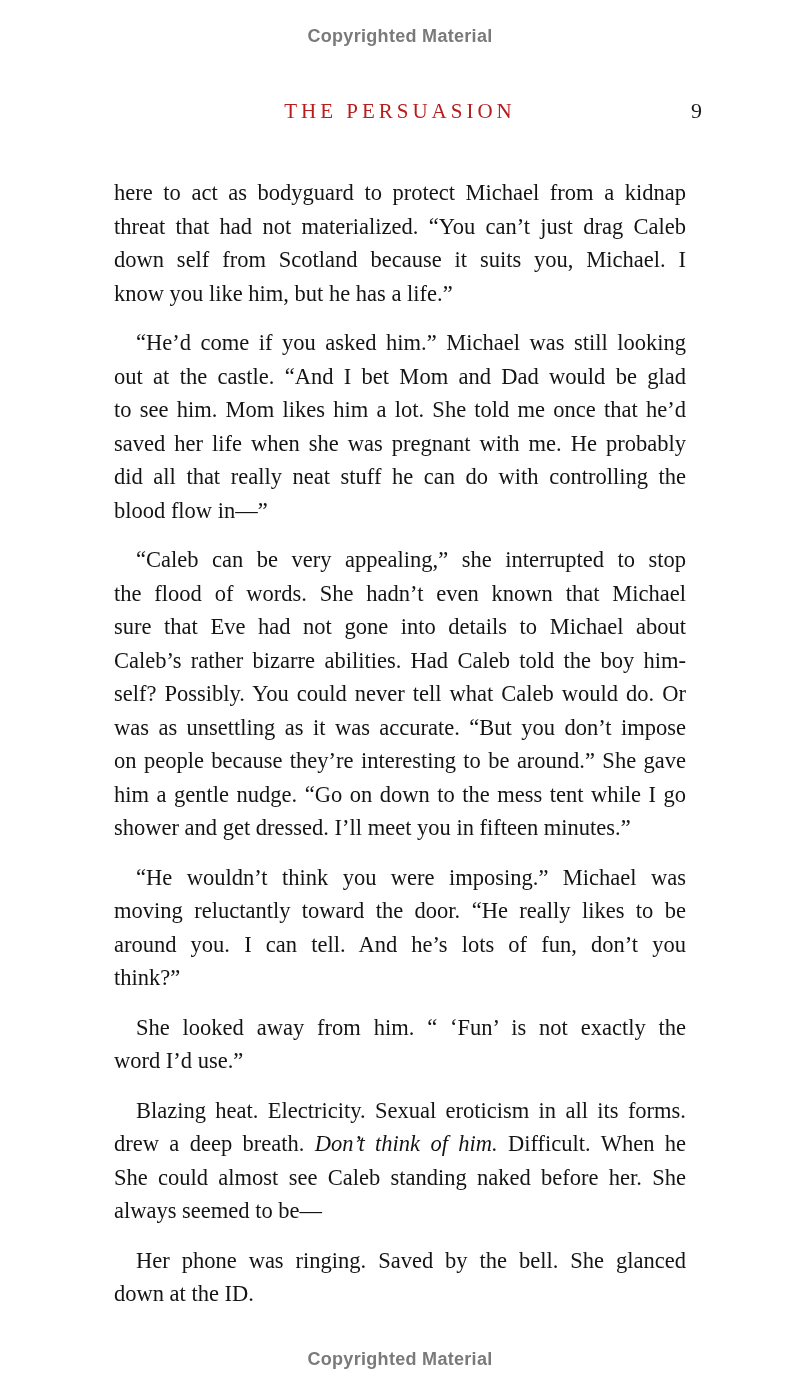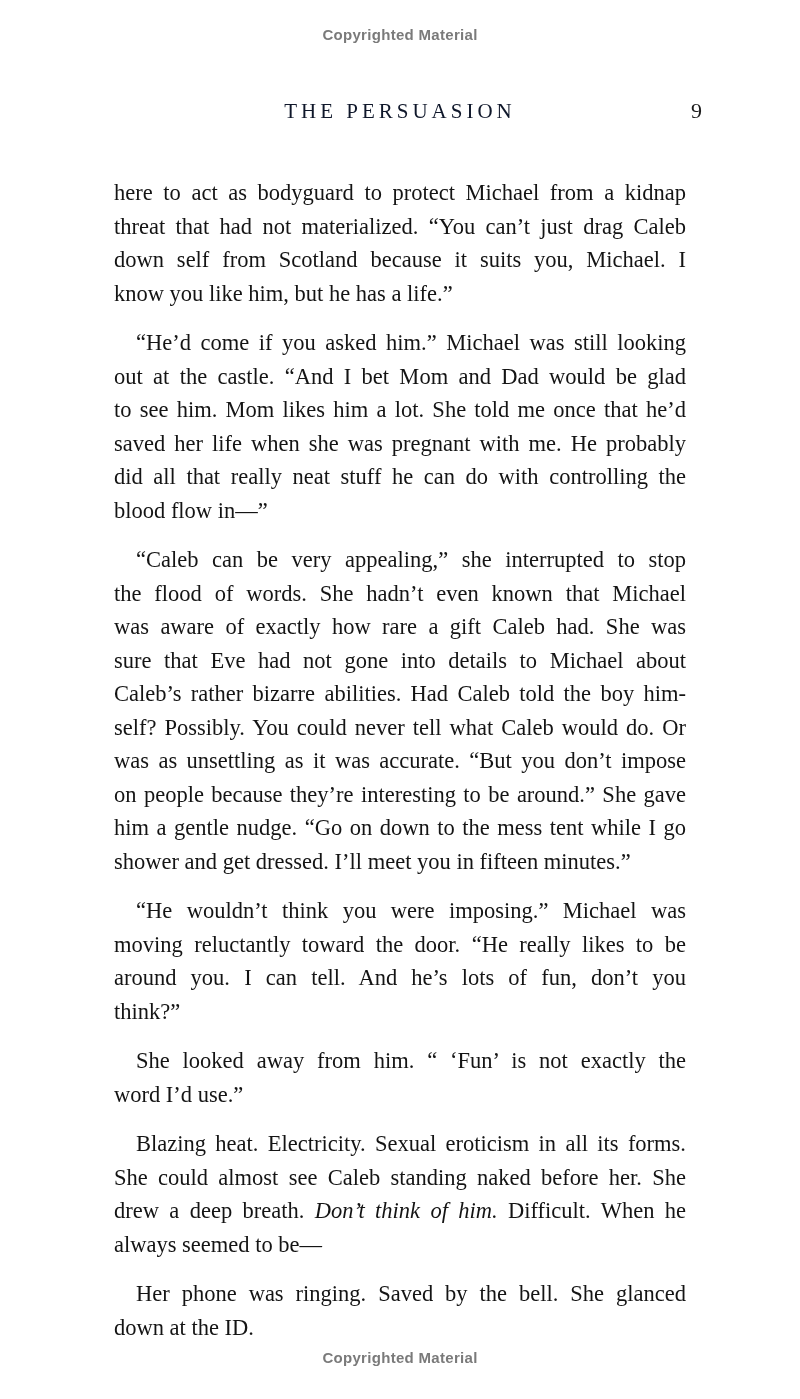--- a/index.html
+++ b/index.html
@@ -12,37 +12,37 @@
     color: #151515;
     overflow: hidden;
   }
   .notice {
     position: absolute;
     left: 0;
     width: 800px;
     text-align: center;
     font-family: "Liberation Sans", sans-serif;
     font-weight: bold;
-    font-size: 15px;
+    font-size: 18px;
     letter-spacing: 0.3px;
     color: #7a7a7a;
   }
   .notice.top { top: 26px; }
   .notice.bottom { top: 1349px; }
   .running-header {
     position: absolute;
     top: 99px;
     left: 98px;
     width: 604px;
     text-align: center;
   }
   .running-title {
     font-size: 21px;
     letter-spacing: 4px;
-    color: #0f172a;
+    color: #b91c1c;
     white-space: nowrap;
   }
   .pagenum {
     position: absolute;
     right: 0;
     top: -1px;
     font-size: 22px;
     letter-spacing: 0;
     color: #1b1b1b;
   }
@@ -92,43 +92,42 @@
         <div class="line indent"><span>“He’d come if you asked him.” Michael was still looking</span></div>
         <div class="line"><span>out at the castle. “And I bet Mom and Dad would be glad</span></div>
         <div class="line"><span>to see him. Mom likes him a lot. She told me once that he’d</span></div>
         <div class="line"><span>saved her life when she was pregnant with me. He probably</span></div>
         <div class="line"><span>did all that really neat stuff he can do with controlling the</span></div>
         <div class="line lastline"><span>blood flow in—”</span></div>
       </div>
       <div class="para">
         <div class="line indent"><span>“Caleb can be very appealing,” she interrupted to stop</span></div>
         <div class="line"><span>the flood of words. She hadn’t even known that Michael</span></div>
-        <div class="line"><span>was aware of exactly how rare a gift Caleb had. She was</span></div>
         <div class="line"><span>sure that Eve had not gone into details to Michael about</span></div>
         <div class="line"><span>Caleb’s rather bizarre abilities. Had Caleb told the boy him-</span></div>
         <div class="line"><span>self? Possibly. You could never tell what Caleb would do. Or</span></div>
         <div class="line"><span>was as unsettling as it was accurate. “But you don’t impose</span></div>
         <div class="line"><span>on people because they’re interesting to be around.” She gave</span></div>
         <div class="line"><span>him a gentle nudge. “Go on down to the mess tent while I go</span></div>
         <div class="line lastline"><span>shower and get dressed. I’ll meet you in fifteen minutes.”</span></div>
       </div>
       <div class="para">
         <div class="line indent"><span>“He wouldn’t think you were imposing.” Michael was</span></div>
         <div class="line"><span>moving reluctantly toward the door. “He really likes to be</span></div>
         <div class="line"><span>around you. I can tell. And he’s lots of fun, don’t you</span></div>
         <div class="line lastline"><span>think?”</span></div>
       </div>
       <div class="para">
         <div class="line indent"><span>She looked away from him. “ ‘Fun’ is not exactly the</span></div>
         <div class="line lastline"><span>word I’d use.”</span></div>
       </div>
       <div class="para">
         <div class="line indent"><span>Blazing heat. Electricity. Sexual eroticism in all its forms.</span></div>
+        <div class="line"><span>drew a deep breath. </span><span class="ital">Don’t think of him.</span><span> Difficult. When he</span></div>
         <div class="line"><span>She could almost see Caleb standing naked before her. She</span></div>
-        <div class="line"><span>drew a deep breath. </span><span class="ital">Don’t think of him.</span><span> Difficult. When he</span></div>
         <div class="line lastline"><span>always seemed to be—</span></div>
       </div>
       <div class="para">
         <div class="line indent"><span>Her phone was ringing. Saved by the bell. She glanced</span></div>
         <div class="line lastline"><span>down at the ID.</span></div>
       </div>
     </div>
 
   <div class="notice bottom">Copyrighted Material</div>
 </div>

